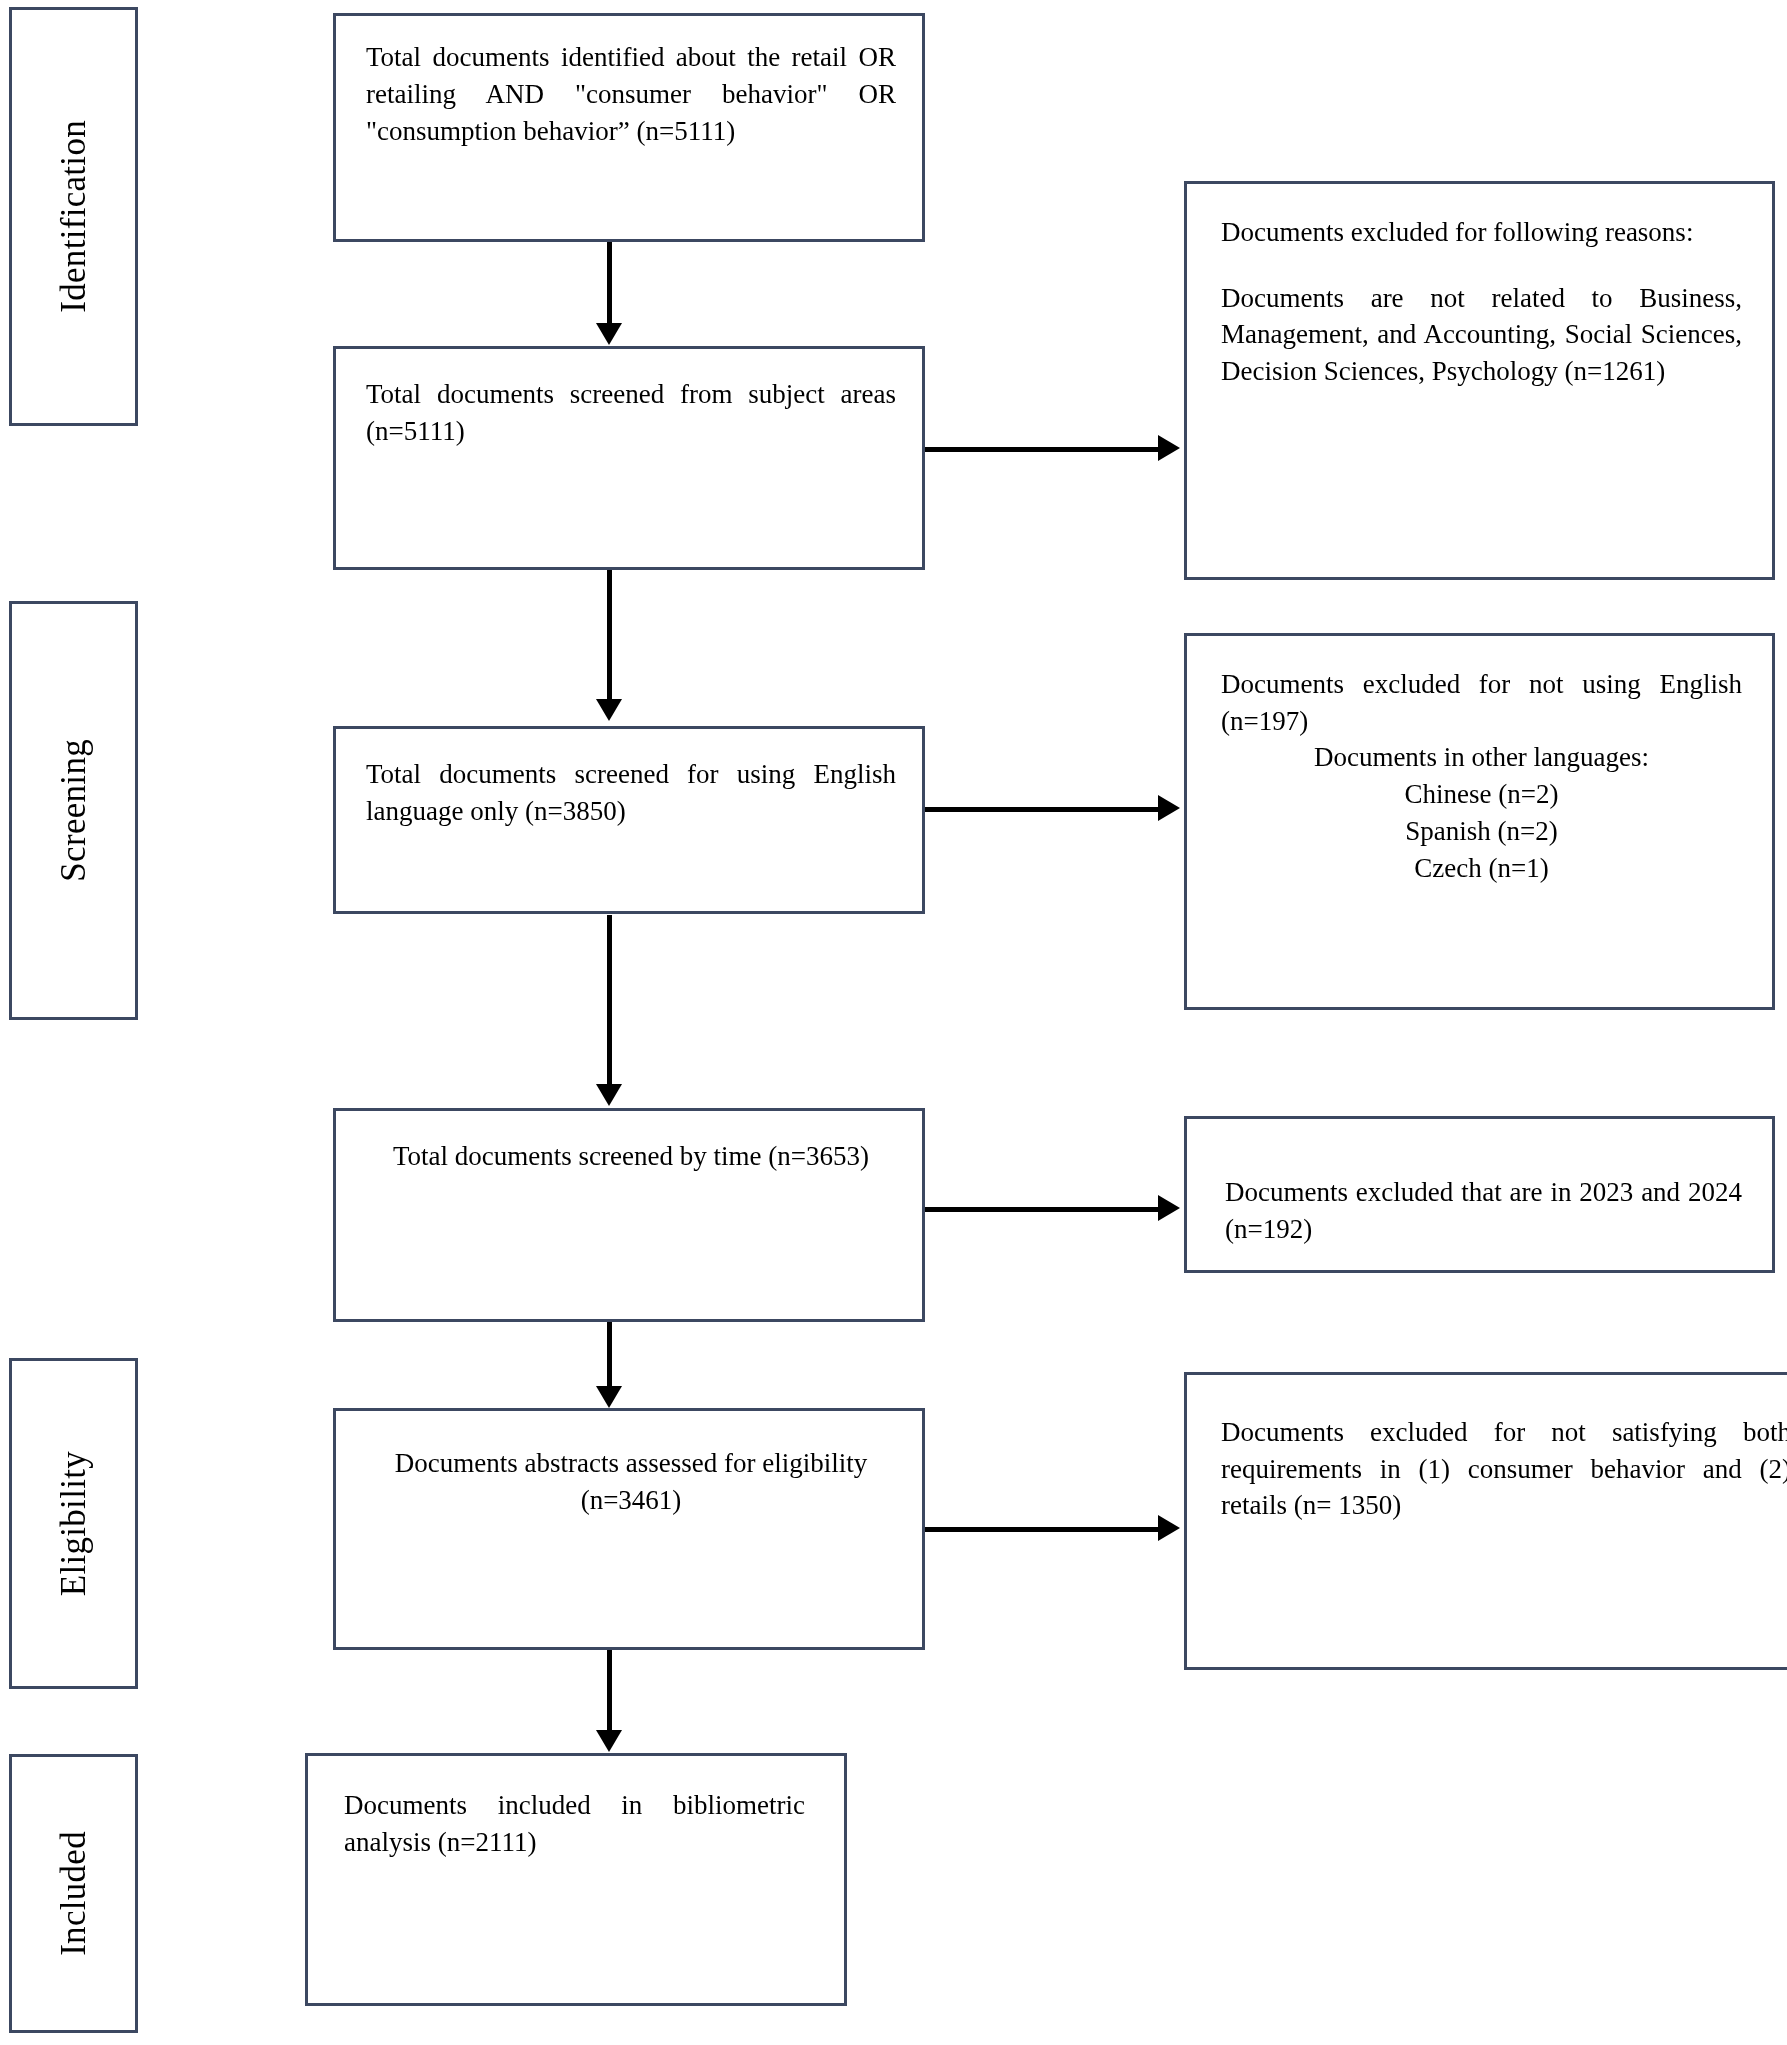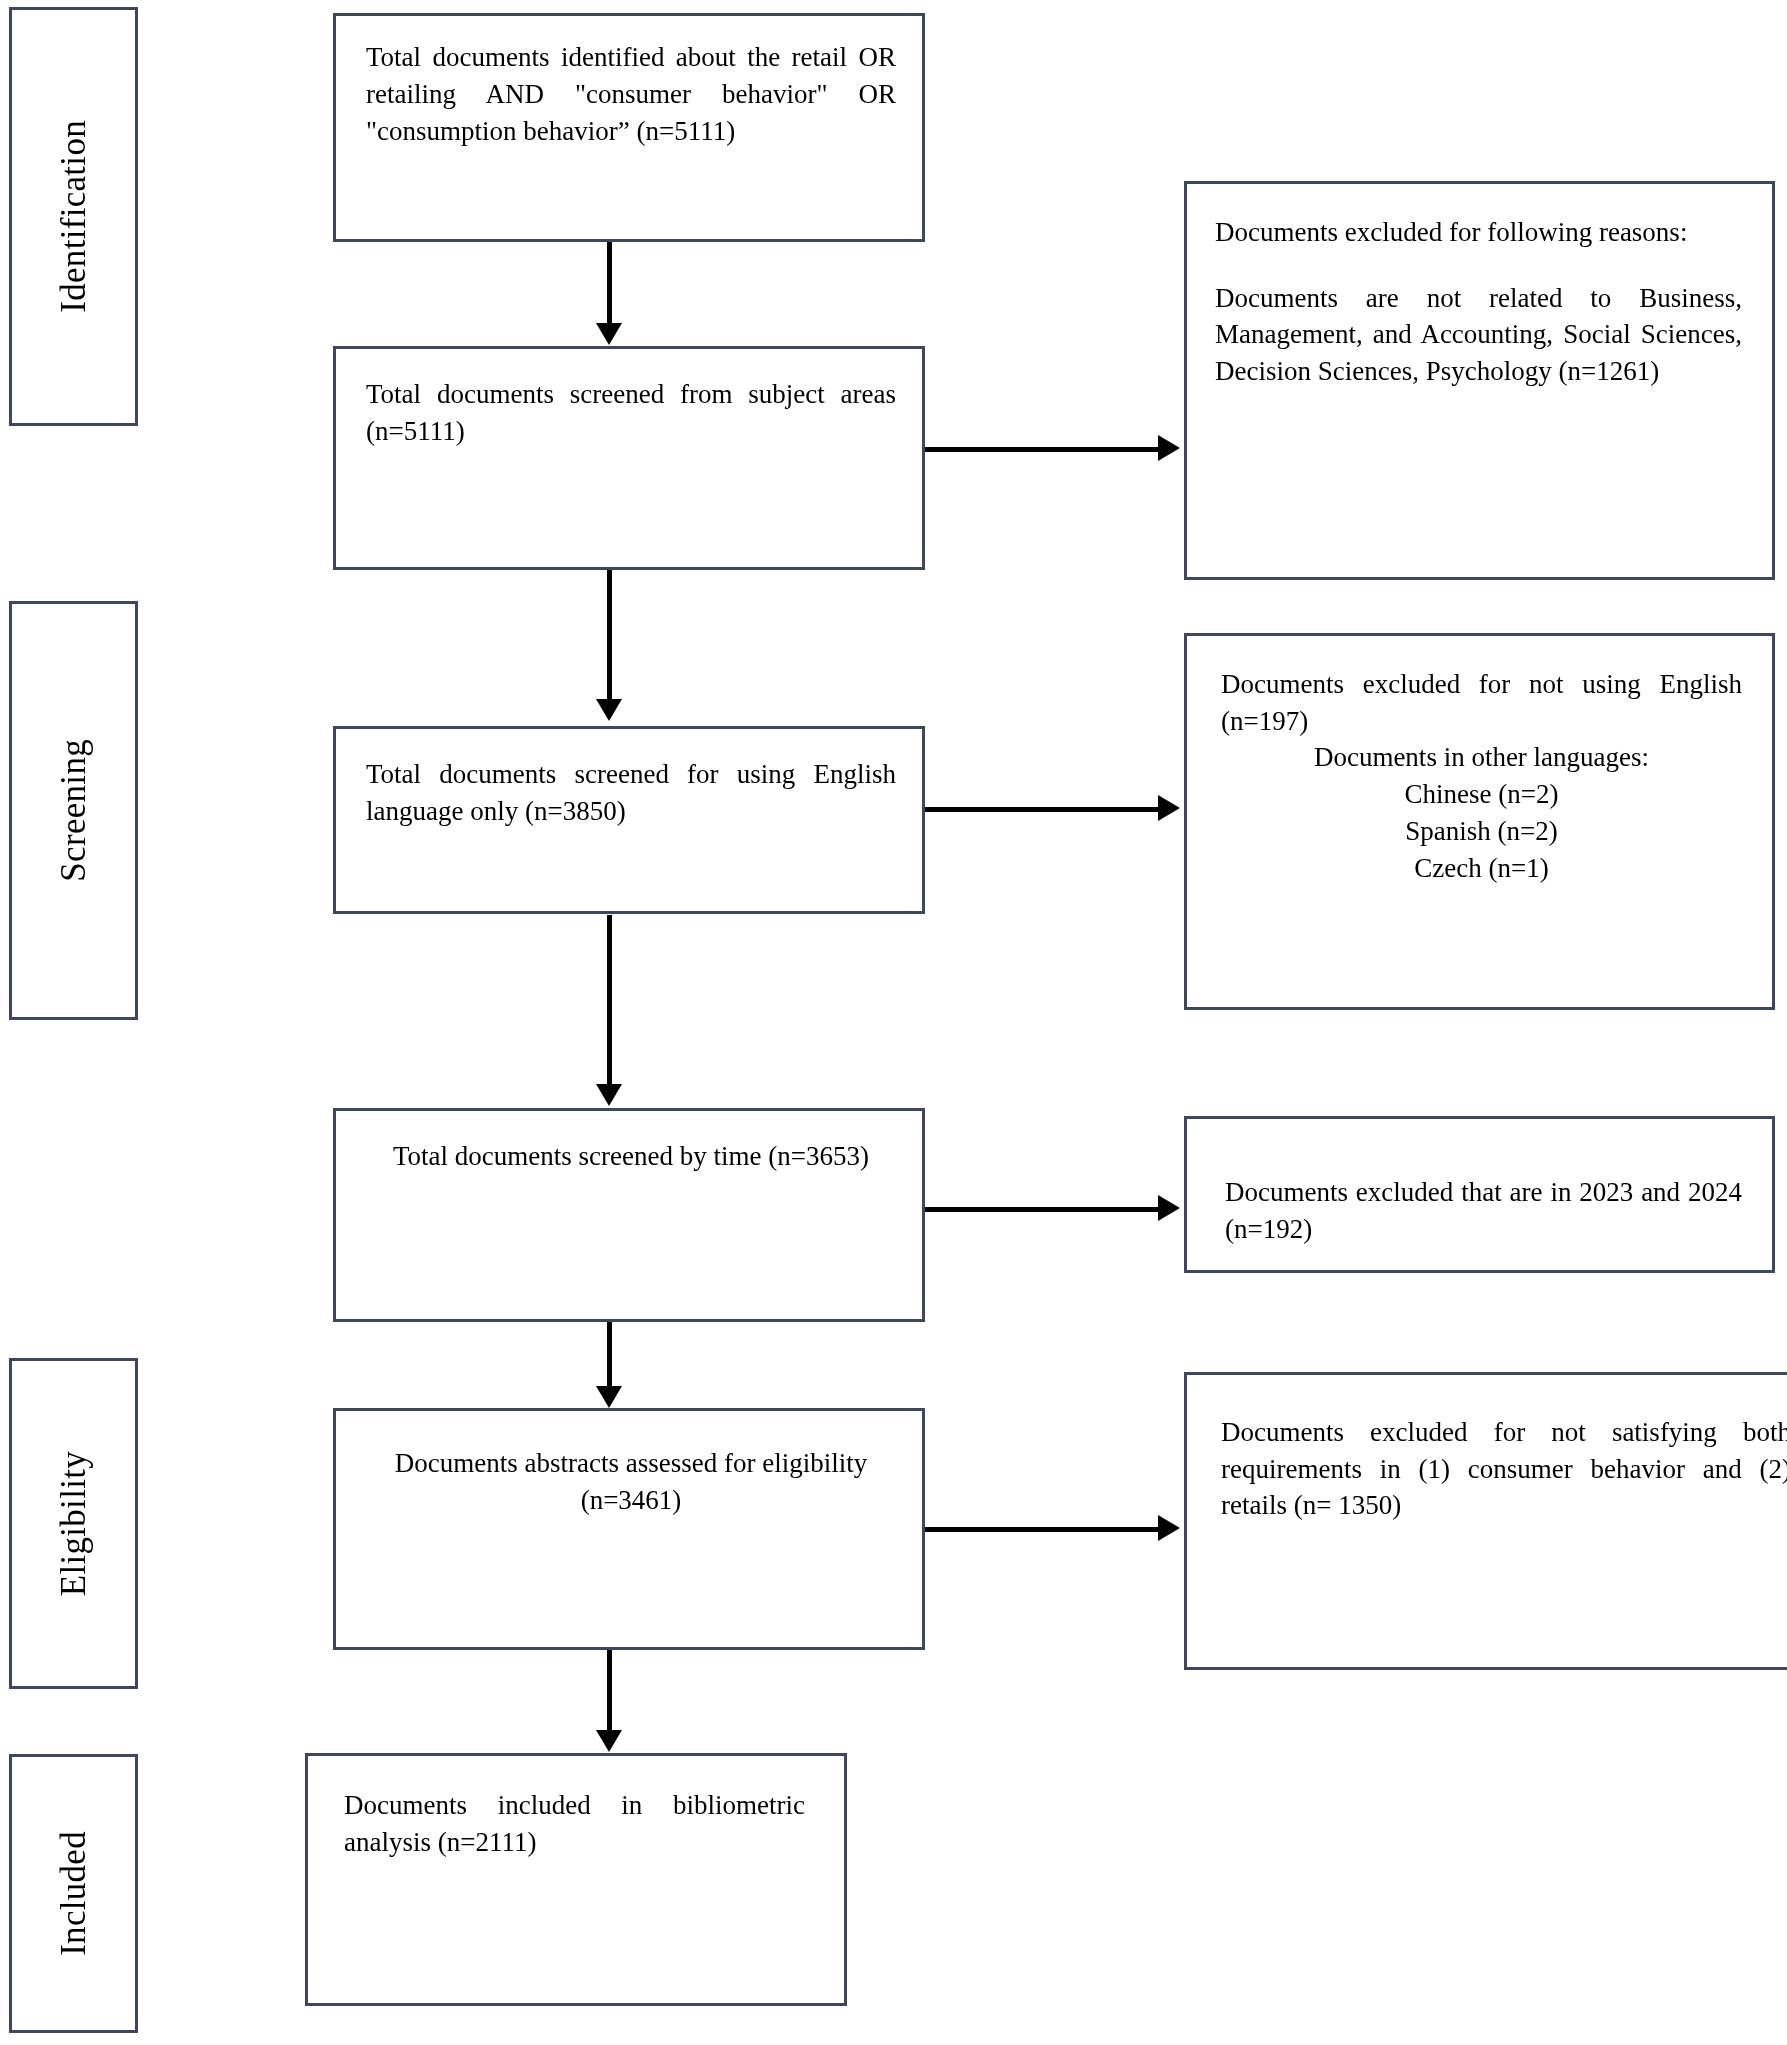--- a/index.html
+++ b/index.html
@@ -134,21 +134,21 @@
 
   <div class="flow-box" style="left:333px; top:1408px; width:592px; height:242px;">
     <div class="flow-text plain" style="top:34px;">Documents abstracts assessed for eligibility (n=3461)</div>
   </div>
 
   <div class="flow-box" style="left:305px; top:1753px; width:542px; height:253px;">
     <div class="flow-text justify" style="top:31px; left:36px; right:39px;">Documents included in bibliometric analysis (n=2111)</div>
   </div>
 
   <div class="flow-box" style="left:1184px; top:181px; width:591px; height:399px;">
-    <div class="flow-text justify" style="top:30px; left:28px; right:30px;">
+    <div class="flow-text justify" style="top:30px; left:34px; right:30px;">
       <p class="para">Documents excluded for following reasons:</p>
       <p class="para">Documents are not related to Business, Management, and Accounting, Social Sciences, Decision Sciences, Psychology (n=1261)</p>
     </div>
   </div>
 
   <div class="flow-box" style="left:1184px; top:633px; width:591px; height:377px;">
     <div class="flow-text" style="top:30px; left:34px; right:30px;">
       <p class="tight justify">Documents excluded for not using English (n=197)</p>
       <p class="tight plain">Documents in other languages:</p>
       <p class="tight plain">Chinese (n=2)</p>

